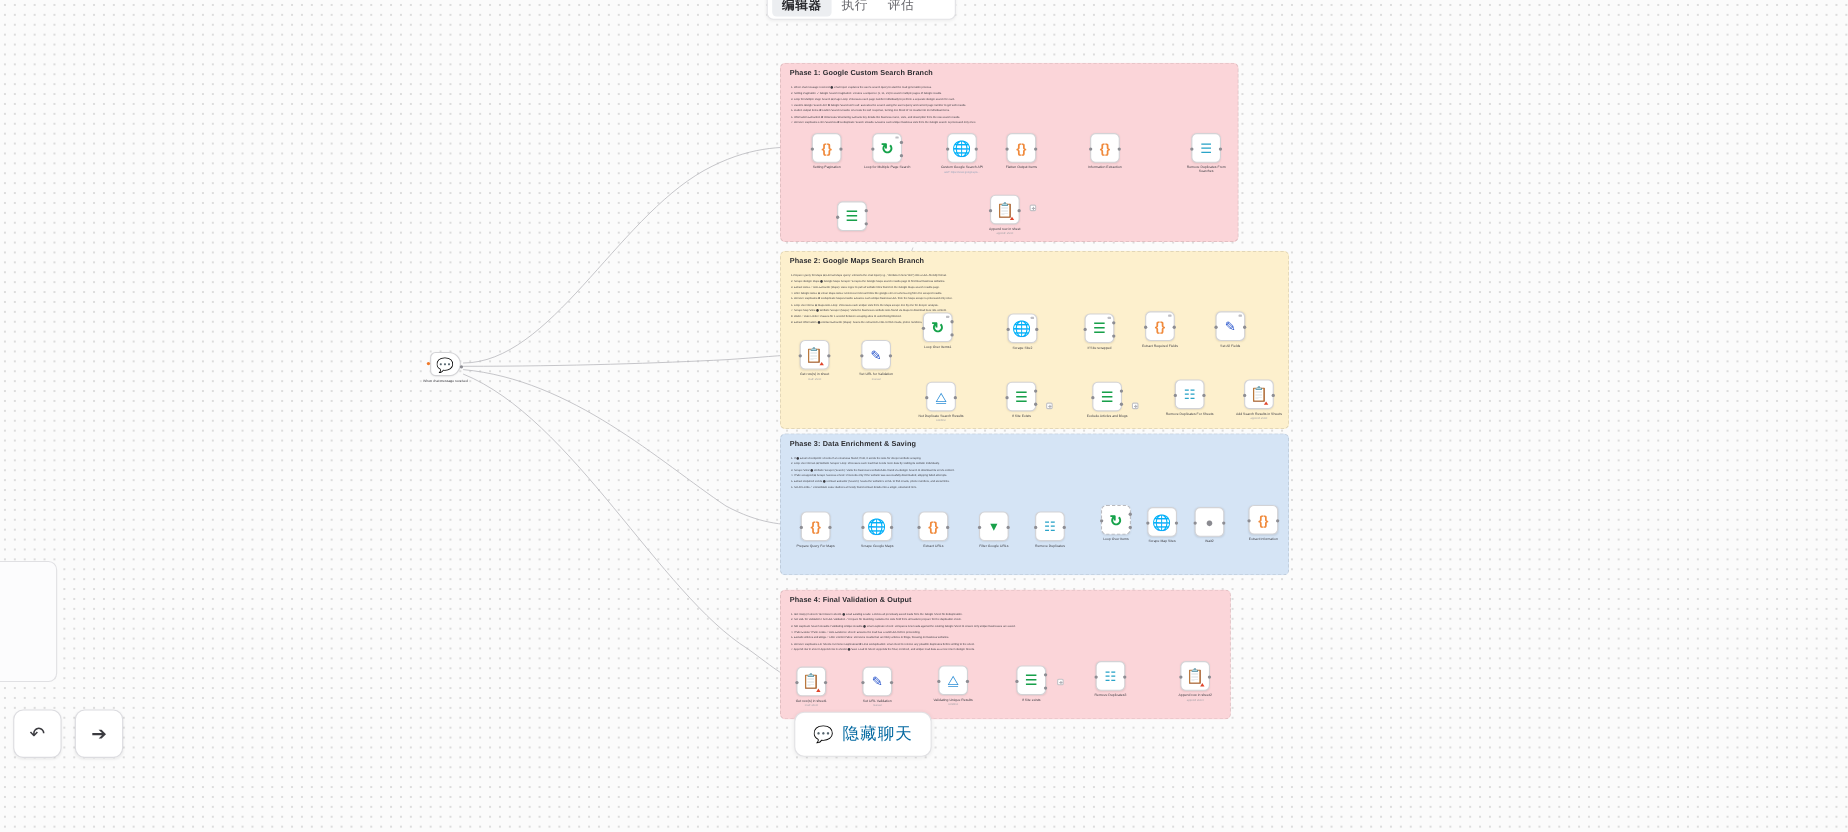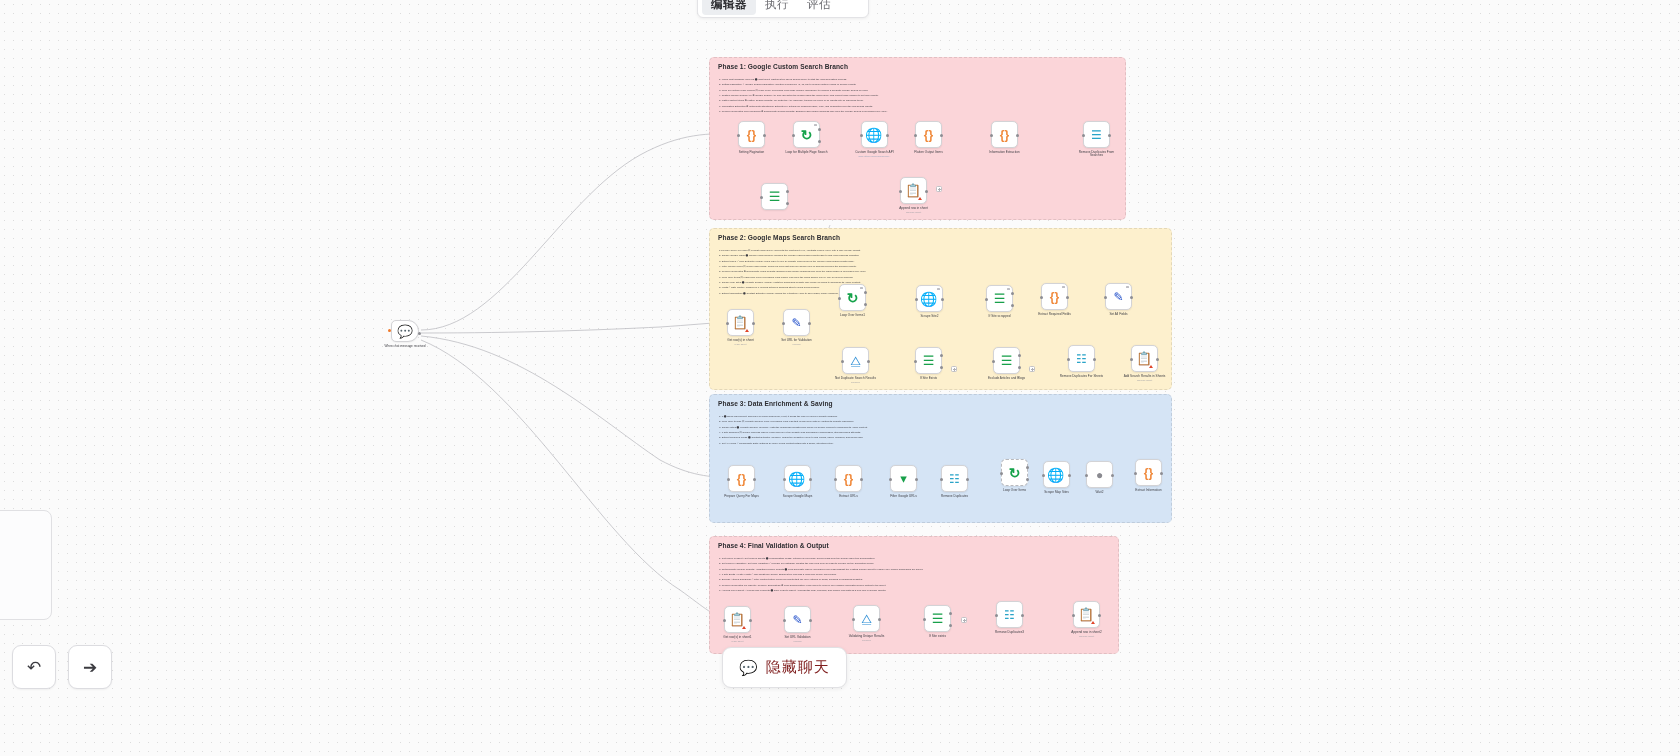--- a/index.html
+++ b/index.html
@@ -152,21 +152,21 @@
   #pointer-btn { left:68px; top:645px; }
   .ctrl-btn .gi { font-size:17px; color:#3b3b40; }
 
   
   #hide-chat {
     position:absolute; left:722px; top:647px; width:125px; height:41px;
     background:#ffffff; border:1px solid #e1e1e4; border-radius:9px;
     display:flex; align-items:center; justify-content:center; gap:8px;
     box-shadow:0 1px 4px rgba(0,0,0,.07);
   }
-  #hide-chat .txt { font-size:15px; color:#7f1d1d; letter-spacing:1px; }
+  #hide-chat .txt { font-size:15px; color:#0369a1; letter-spacing:1px; }
   #hide-chat .bubble { font-size:15px; color:#3a3a40; }
 </style>
 </head>
 <body>
 
 <div id="canvas">
 
   <div class="tabbar">
     <div class="tab active">编辑器</div>
     <div class="tab">执行</div>

